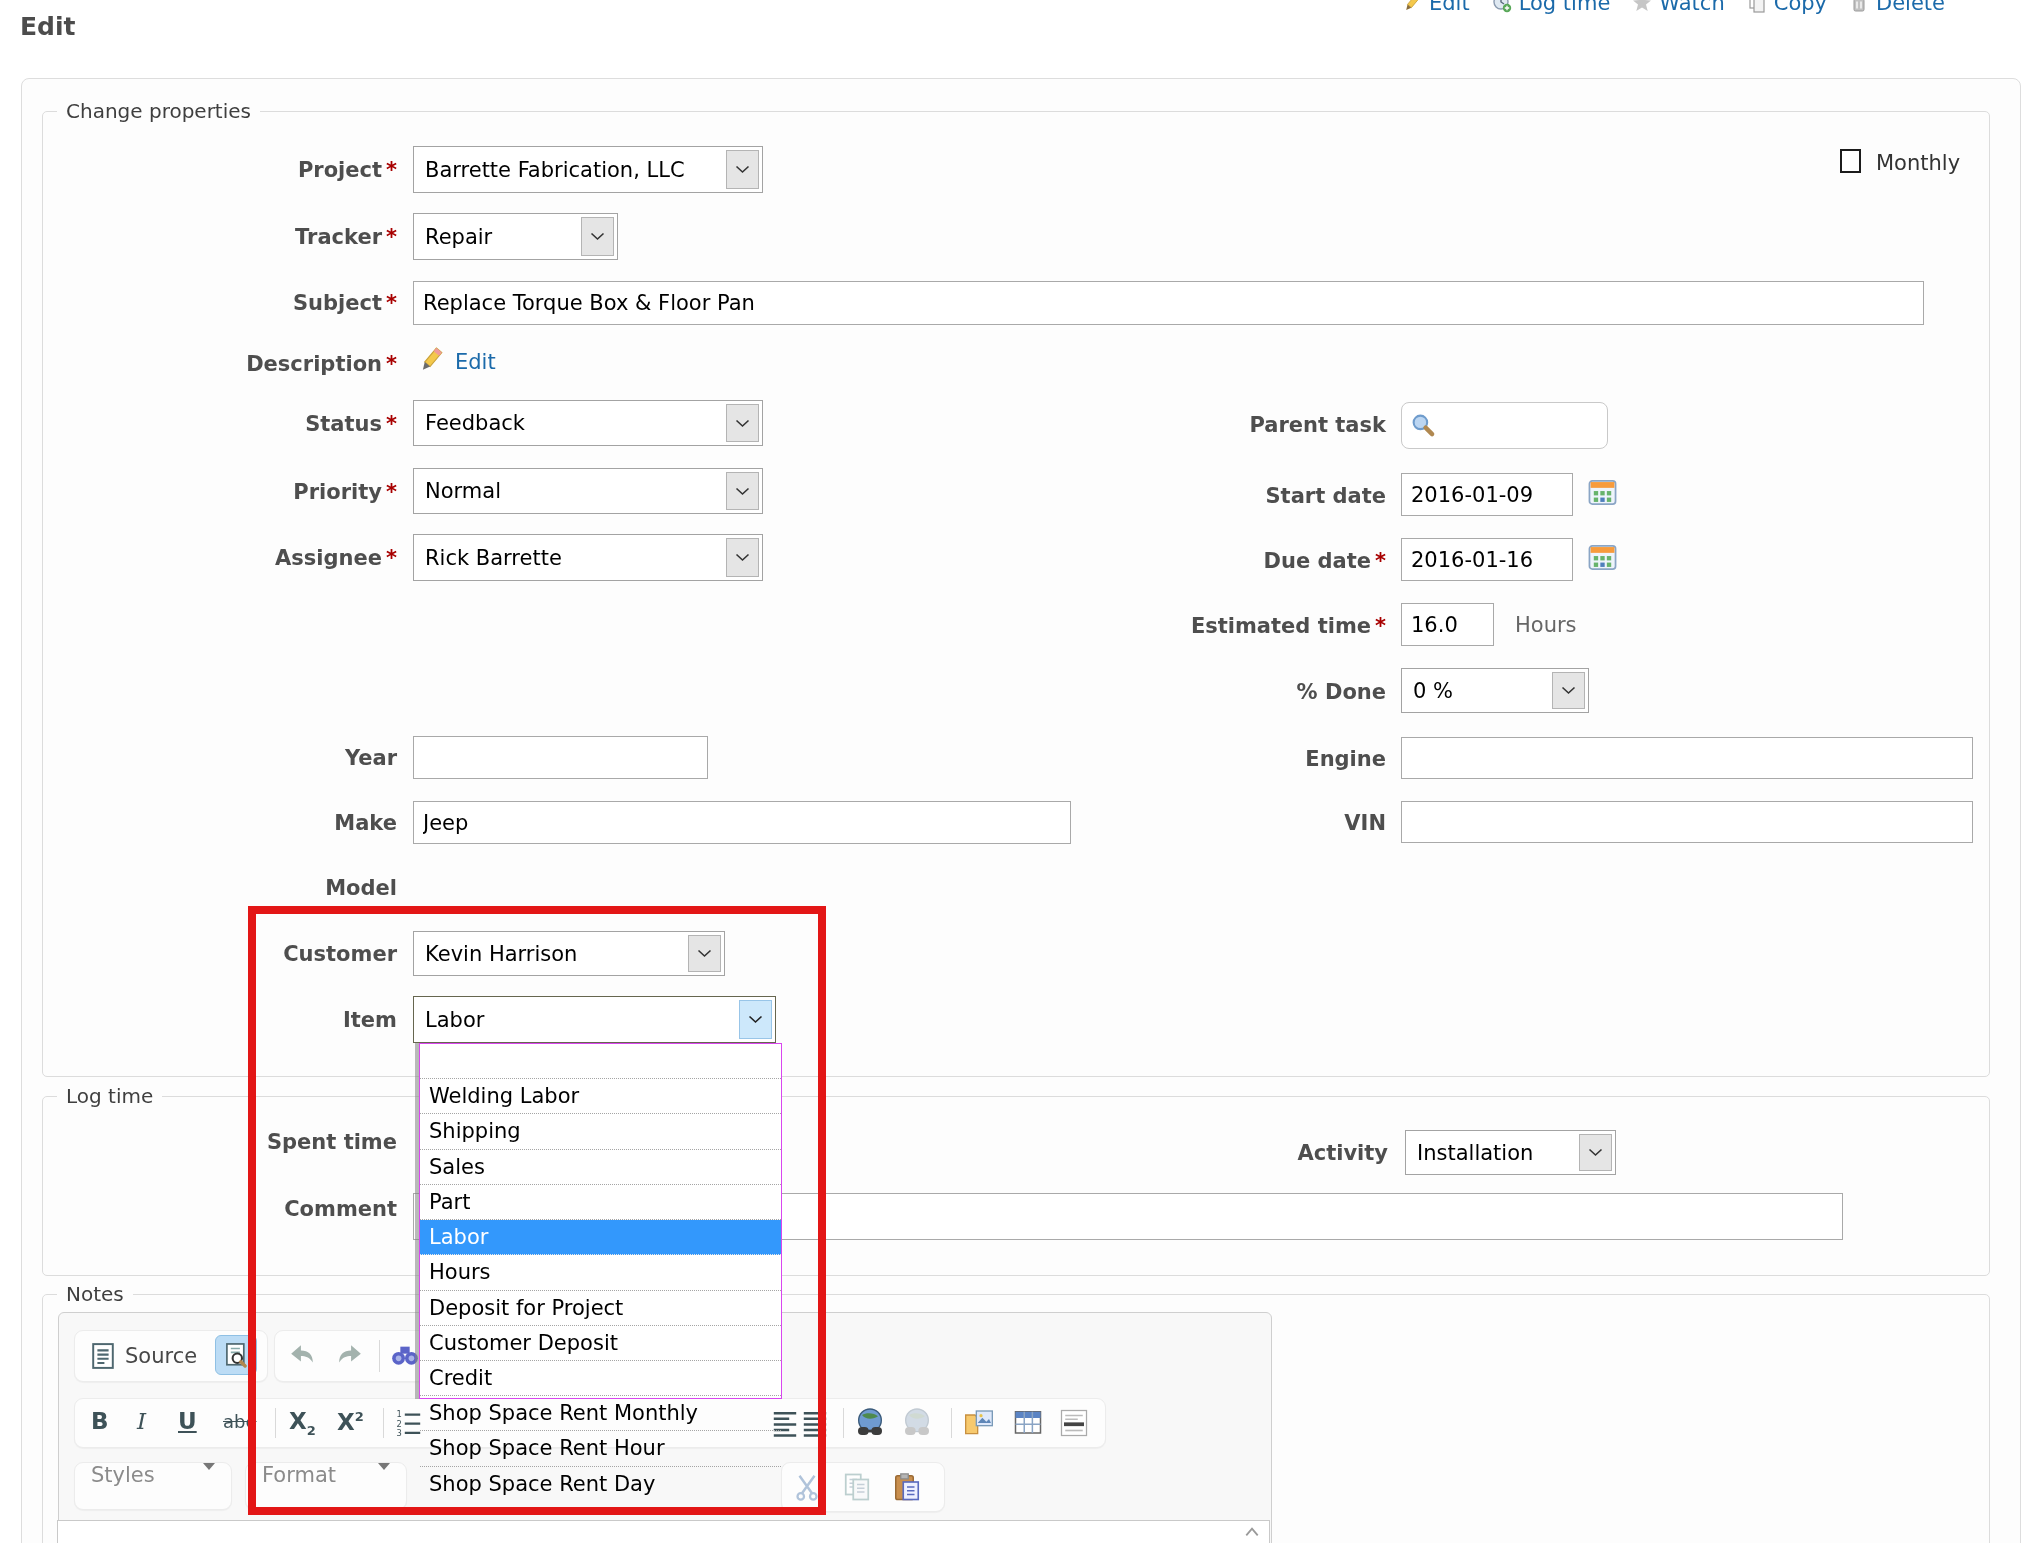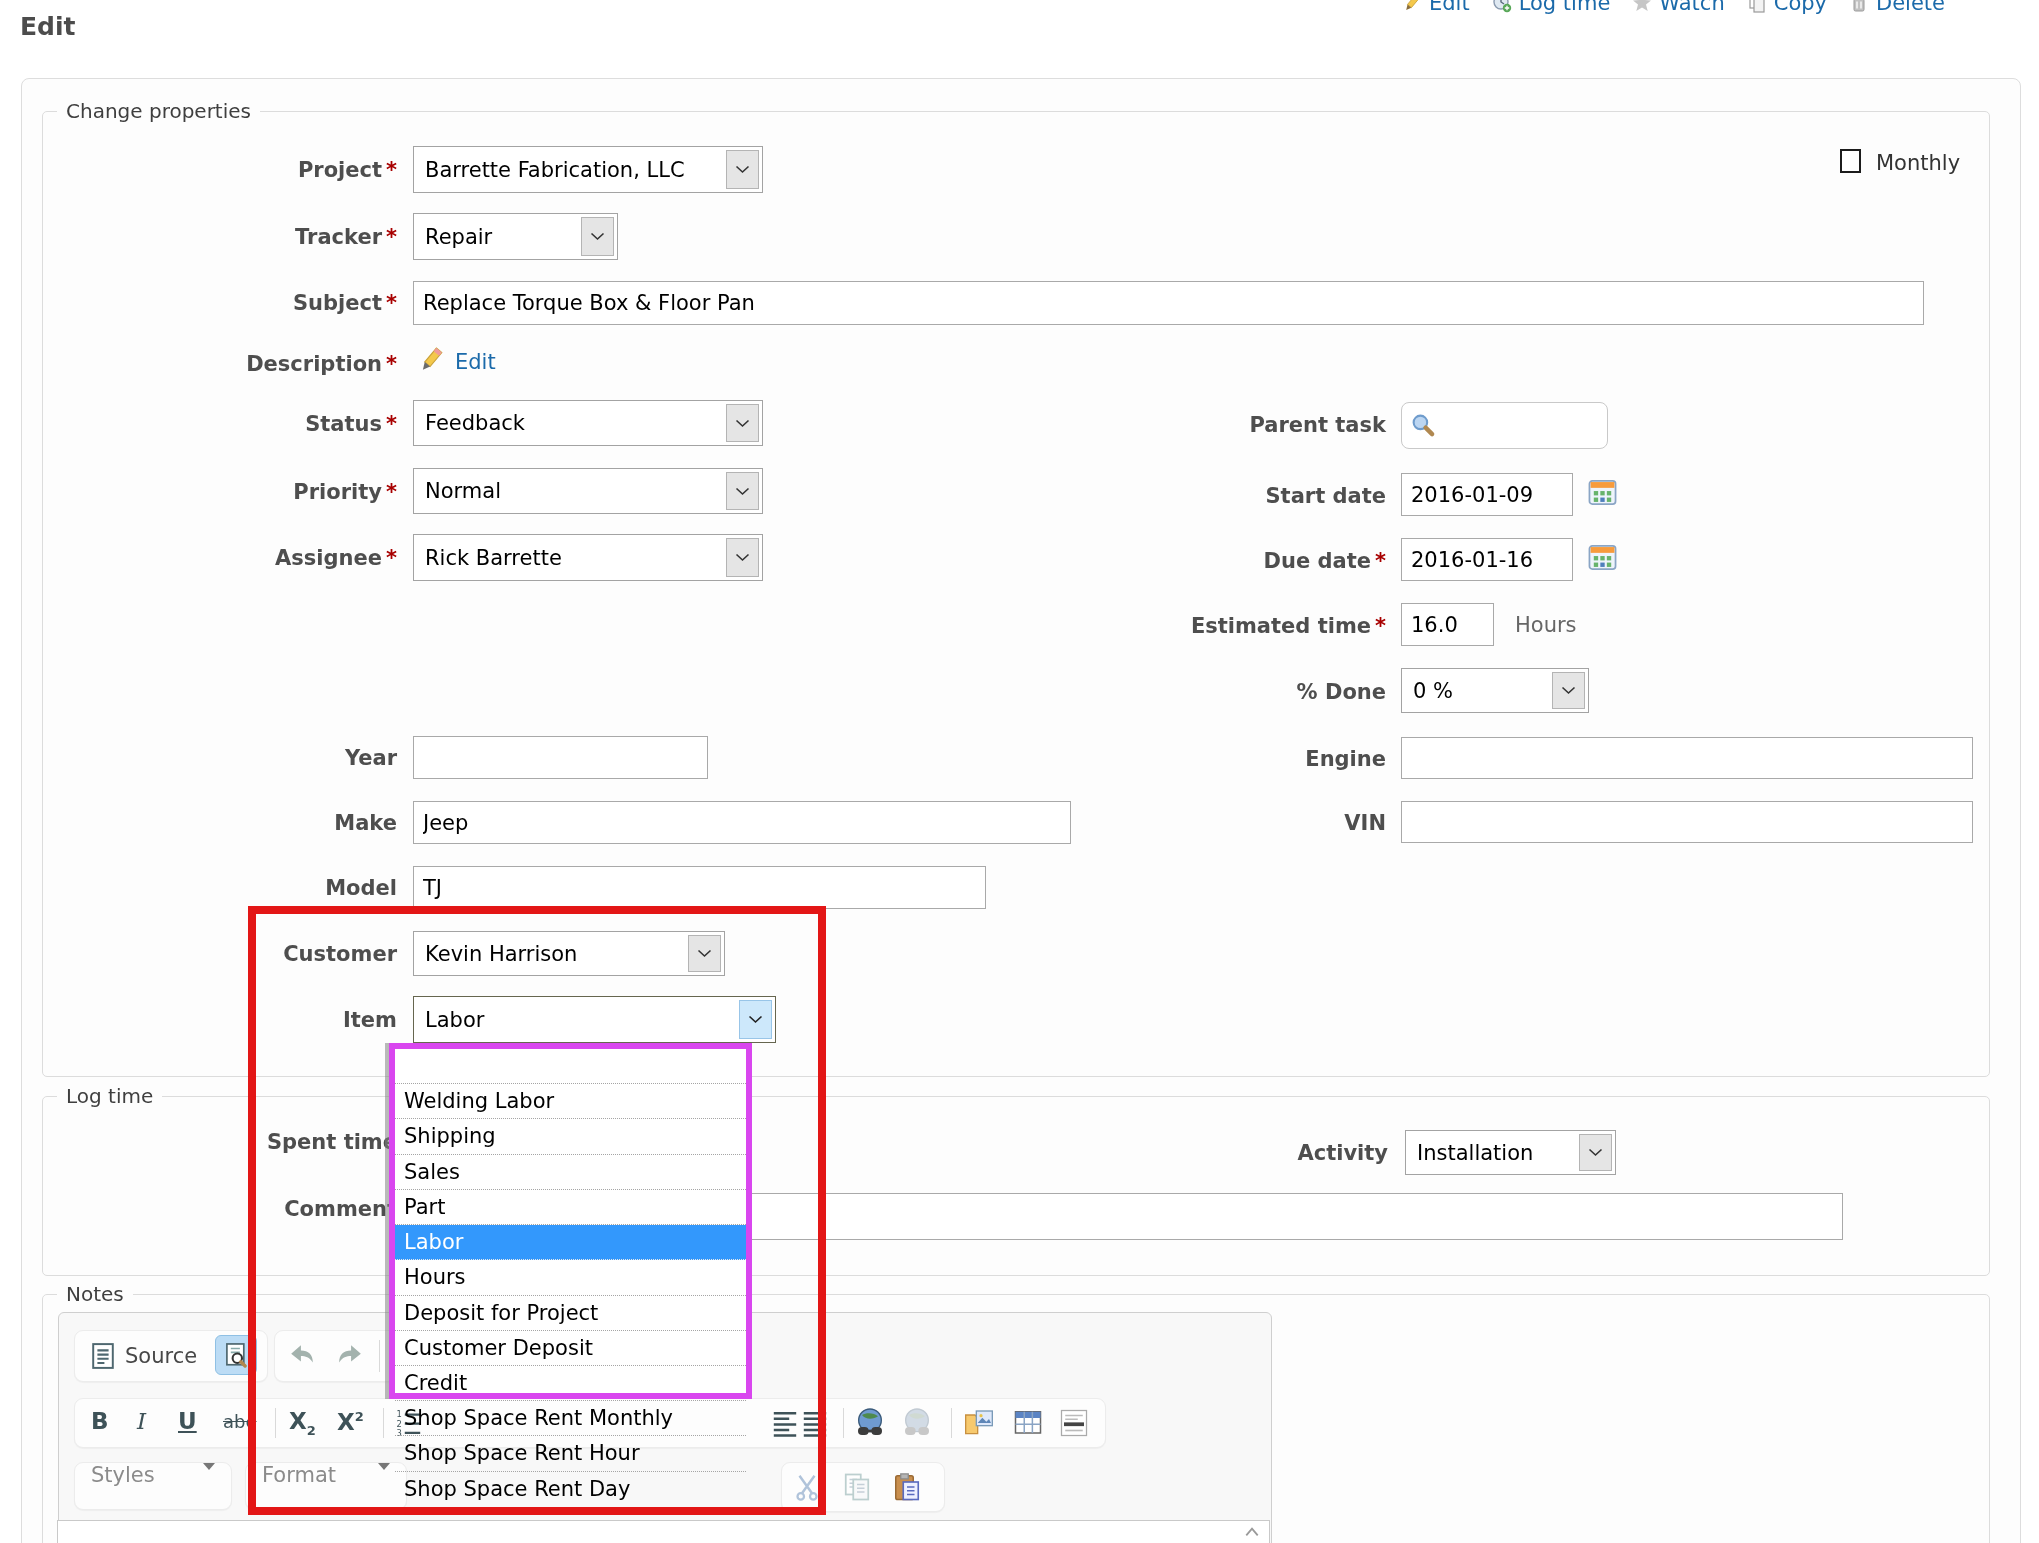--- a/index.html
+++ b/index.html
@@ -33,22 +33,22 @@
   .selarr{position:absolute;top:3px;right:3px;bottom:3px;width:31px;background:#e5e5e5;border:1px solid #b4b4b4;
           display:flex;align-items:center;justify-content:center;}
   .sel.focused{border:1px solid #66664f;}
   .sel.focused .selarr{background:#cde8fb;border:1px solid #98c5e8;}
   .suffix{position:absolute;font-size:21px;color:#666;}
   .link{color:#1b6aaa;text-decoration:none;font-size:21px;}
   
   .cb{position:absolute;width:21px;height:24px;border:2.5px solid #1c1c1c;background:#fff;box-sizing:border-box;}
   .cblbl{position:absolute;font-size:21px;color:#333;}
   
-  .ddlist{position:absolute;left:389px;top:1043px;width:363px;height:356px;background:#fff;
-          border:6px solid #d946ef;box-sizing:border-box;z-index:40;box-shadow:-4px 0 0 rgba(130,130,130,.55);}
+  .ddlist{position:absolute;left:419px;top:1043px;width:363px;height:356px;background:#fff;
+          border:1px solid #d946ef;box-sizing:border-box;z-index:40;box-shadow:-4px 0 0 rgba(130,130,130,.55);}
   .ddopt{box-sizing:border-box;height:35.23px;line-height:34px;padding-left:9px;font-size:21px;color:#000;
          border-bottom:1px dotted #a5a5a5;white-space:nowrap;overflow:hidden;}
   .ddopt:last-child{border-bottom:none;}
   .ddopt.selected{background:#3398fc;color:#fff;border-bottom:1px dotted #e8e8e8;}
   
   .annotation{position:absolute;left:248px;top:906px;width:578px;height:609px;border:8px solid #e31616;
               box-sizing:border-box;z-index:60;}
   
   .ckchrome{position:absolute;left:58px;top:1312px;width:1212px;height:300px;background:#f8f8f8;
             border:1px solid #cfcfcf;border-radius:6px;}
@@ -183,21 +183,20 @@
       </span>
   </div>
 
   <div class="flabel" style="top:746px"><span>Year</span></div>
   <input class="inp" style="left: 413px; top: 736px; width: 295px; height: 43px;" value="">
 
   <div class="flabel" style="top:811px"><span>Make</span></div>
   <input class="inp" style="left: 413px; top: 801px; width: 658px; height: 43px;" value="Jeep">
 
   <div class="flabel" style="top:876px"><span>Model</span></div>
-  <input class="inp" style="left: 413px; top: 866px; width: 573px; height: 43px;" value="TJ">
 
   <div class="flabel" style="top:942px"><span>Customer</span></div>
   <div class="sel" style="left:413px;top:931px;width:312px;height:45px">
     <span class="selval">Kevin Harrison</span>
     <span class="selarr">
         <svg width="15" height="9" viewBox="0 0 15 9">
           <polyline points="1.5,1.5 7.5,7 13.5,1.5" fill="none" stroke="#333" stroke-width="1.6"></polyline>
         </svg>
       </span>
   </div>

